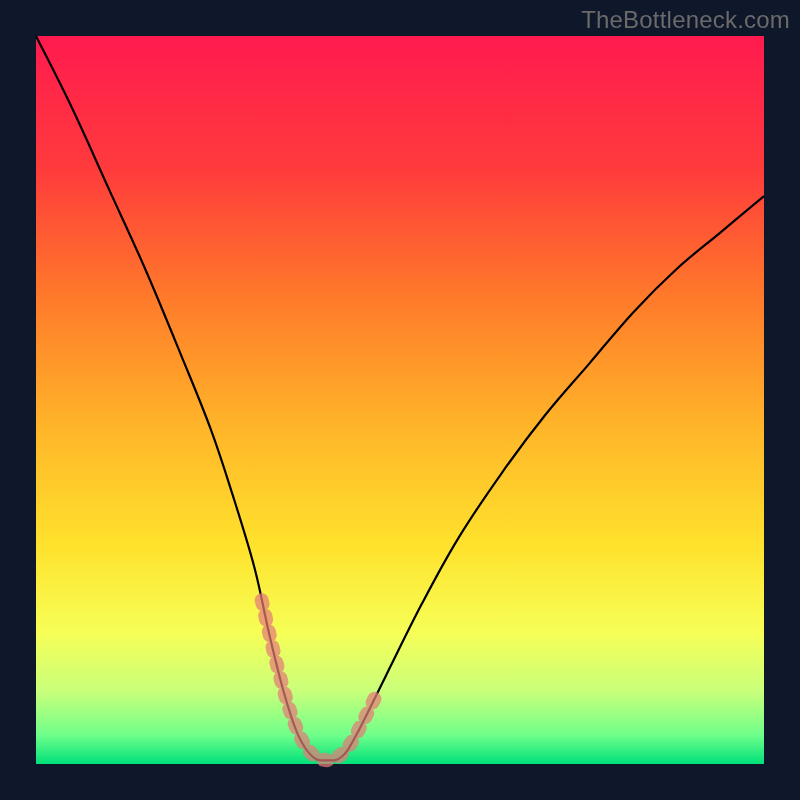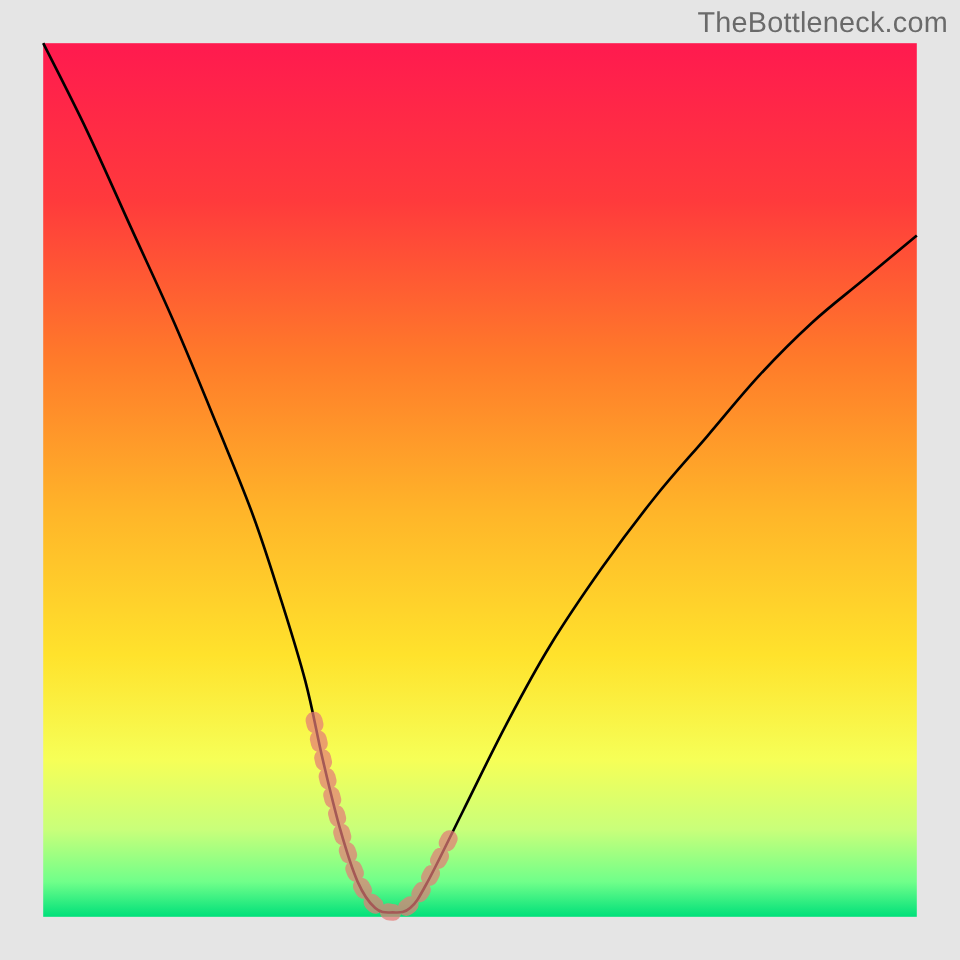--- a/index.html
+++ b/index.html
@@ -7,21 +7,21 @@
     padding: 0;
     width: 800px;
     height: 800px;
     background: #000;
     overflow: hidden;
     font-family: Arial, Helvetica, sans-serif;
   }
   .frame {
     position: absolute;
     inset: 0;
-    background: #e5e5e5;
+    background: #0f172a;
   }
   .plot-area {
     position: absolute;
     left: 36px;
     top: 36px;
     width: 728px;
     height: 728px;
     
   }
   .watermark {

